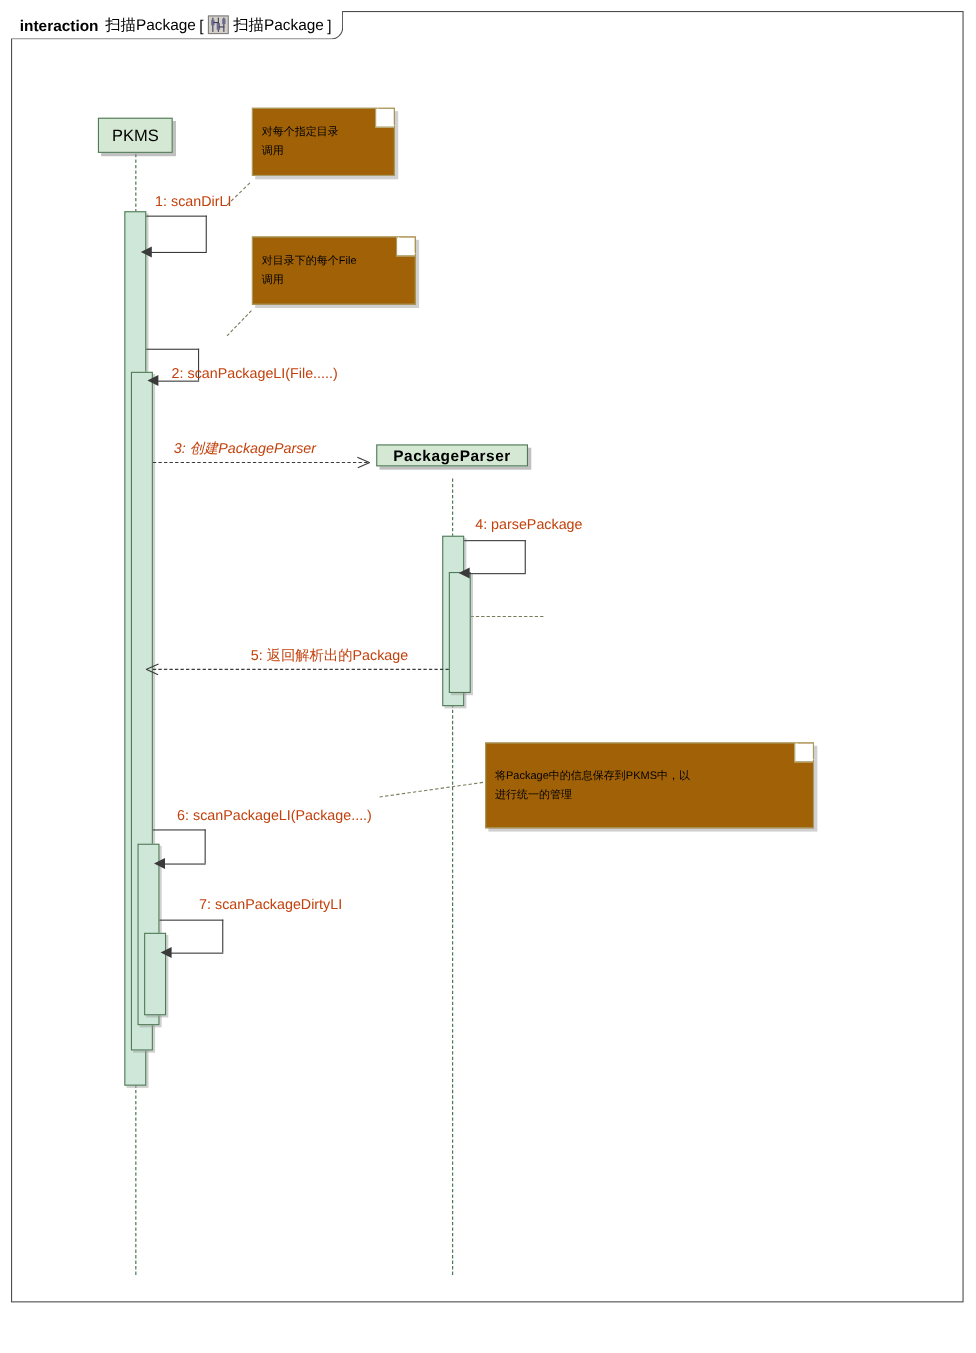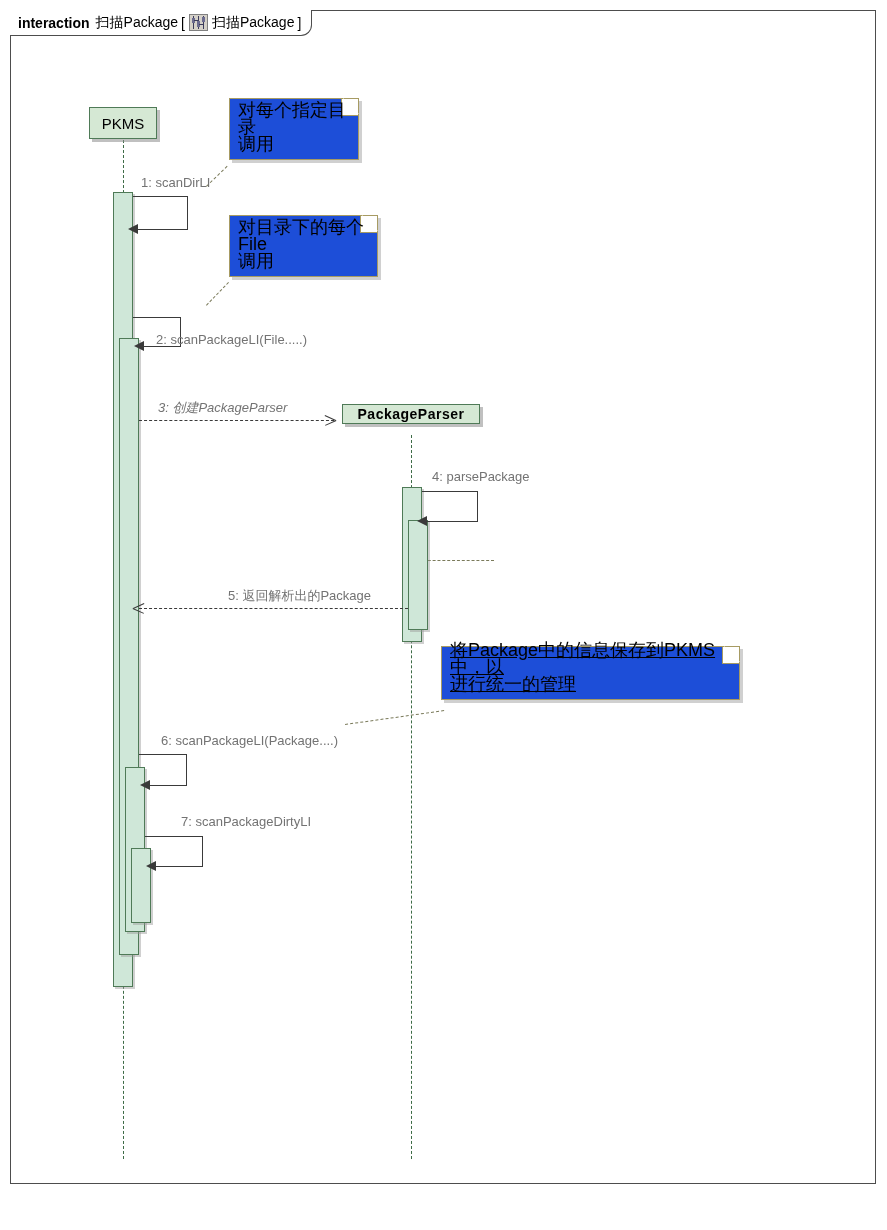--- a/index.html
+++ b/index.html
@@ -95,31 +95,31 @@
     background:#cfe7d8;
     border:1px solid #4f7a57;
     box-shadow:2px 2px 0 rgba(150,150,150,.45);
     z-index:3;
   }
 
   
   .note{
     position:absolute;
     box-sizing:border-box;
-    background:#1d4ed8;
+    background:#a16207;
     border:1px solid #a79b63;
     box-shadow:3px 3px 0 rgba(150,150,150,.45);
     padding:6px 8px;
-    font-size:18px;
+    font-size:10px;
     line-height:17px;
     color:#000;
     z-index:4;
     white-space:pre-line;
     display:flex;
-    align-items:flex-end;
+    align-items:center;
   }
   .note .fold{
     position:absolute;
     top:0; right:0;
     width:16px;height:16px;
     background:#ffffff;
     border-left:1px solid #a79b63;
     border-bottom:1px solid #a79b63;
   }
   .note .foldline{
@@ -137,21 +137,21 @@
     height:0;
     border-top:1px dashed #7a7a5a;
     transform-origin:0 0;
     z-index:2;
   }
 
   
   .msg-label{
     position:absolute;
     font-size:13px;
-    color:#737373;
+    color:#c2410c;
     white-space:nowrap;
     z-index:4;
     line-height:15px;
   }
   .hline{
     position:absolute;
     height:0;
     border-top:1px solid #3a3a3a;
     z-index:3;
   }
@@ -288,20 +288,20 @@
 
   <div class="note" style="left:229px; top:215px; width:149px; height:62px;">
     <span class="foldline"></span><span class="fold"></span>
     <span class="txt">对目录下的每个File
 调用</span>
   </div>
   <div class="conn" style="left:206px; top:305px; width:32px; transform:rotate(-46deg);"></div>
 
   <div class="conn" style="left:418px; top:560px; width:76px;"></div>
 
-  <div class="note" style="left:441px; top:646px; width:299px; height:54px;text-decoration:underline;">
+  <div class="note" style="left:441px; top:675px; width:299px; height:78px;">
     <span class="foldline"></span><span class="fold"></span>
     <span class="txt">将Package中的信息保存到PKMS中，以
 进行统一的管理</span>
   </div>
   <div class="conn" style="left:345px; top:724px; width:100px; transform:rotate(-8deg);"></div>
 
 </div>
 
 </body></html>

